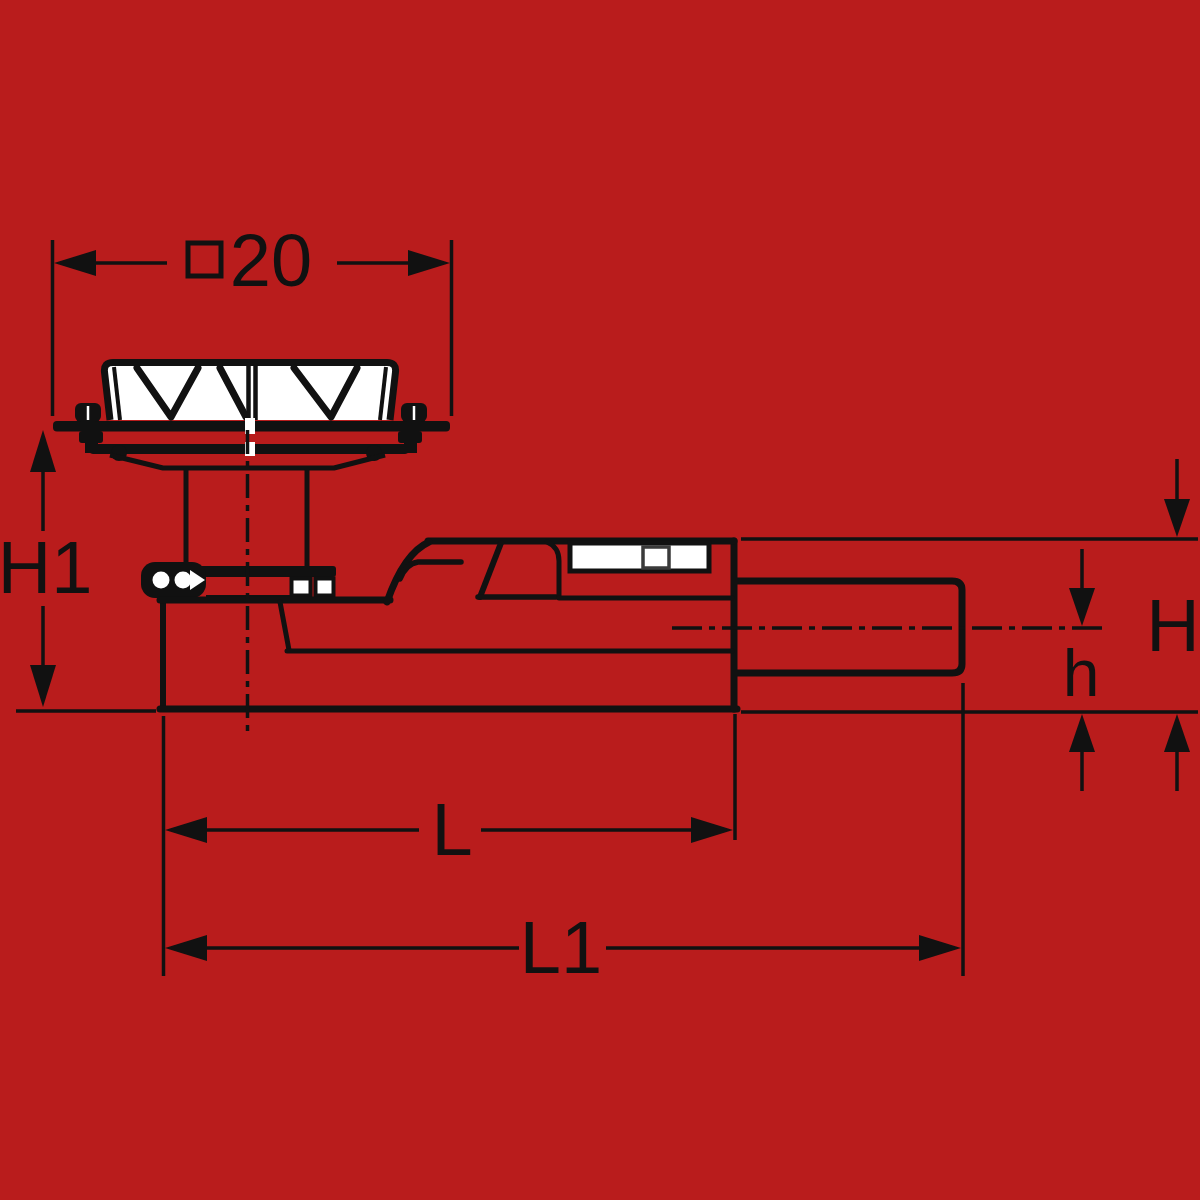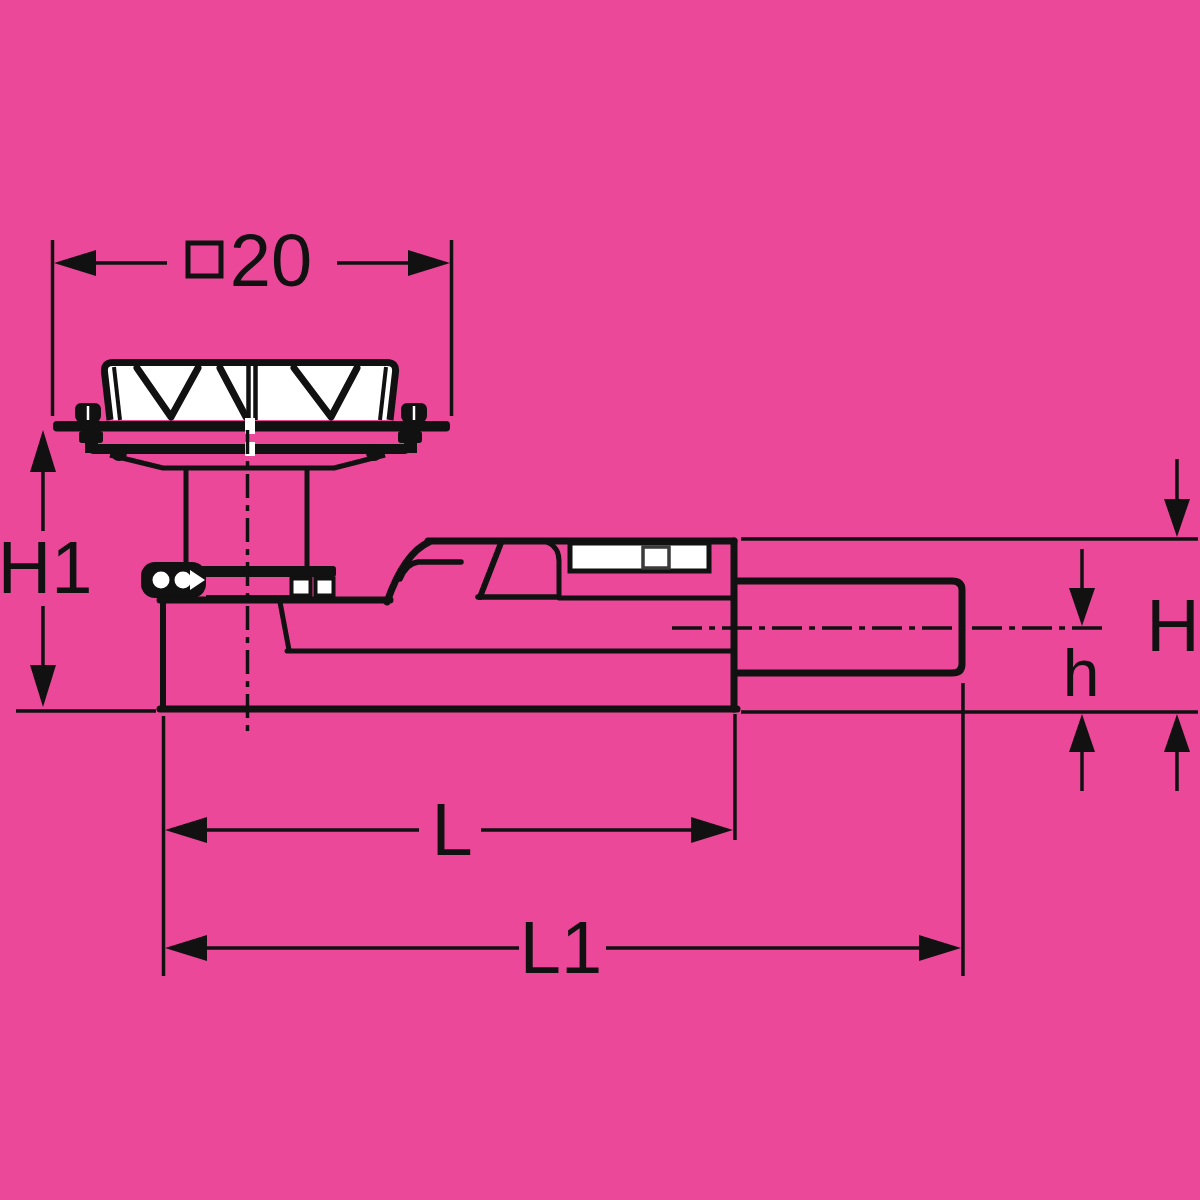--- a/index.html
+++ b/index.html
@@ -4,21 +4,21 @@
 <style>
   html, body {
     margin: 0;
     padding: 0;
     background: #ffffff;
   }
   .stage {
     position: relative;
     width: 1200px;
     height: 1200px;
-    background: #ec4899;
+    background: #b91c1c;
     overflow: hidden;
     font-family: "Liberation Sans", sans-serif;
   }
   svg text {
     font-family: "Liberation Sans", sans-serif;
     fill: #111111;
   }
   .dim-label { font-size: 74px; }
   .dim-label-small { font-size: 66px; }
 </style>

